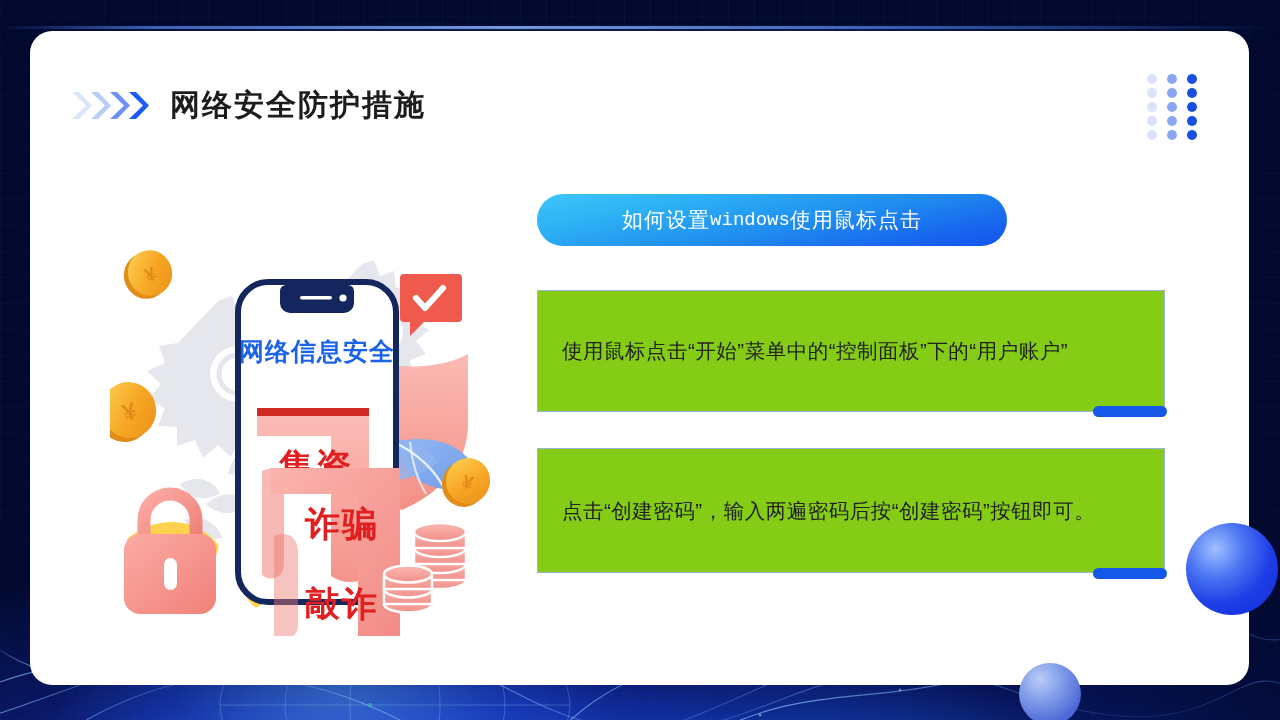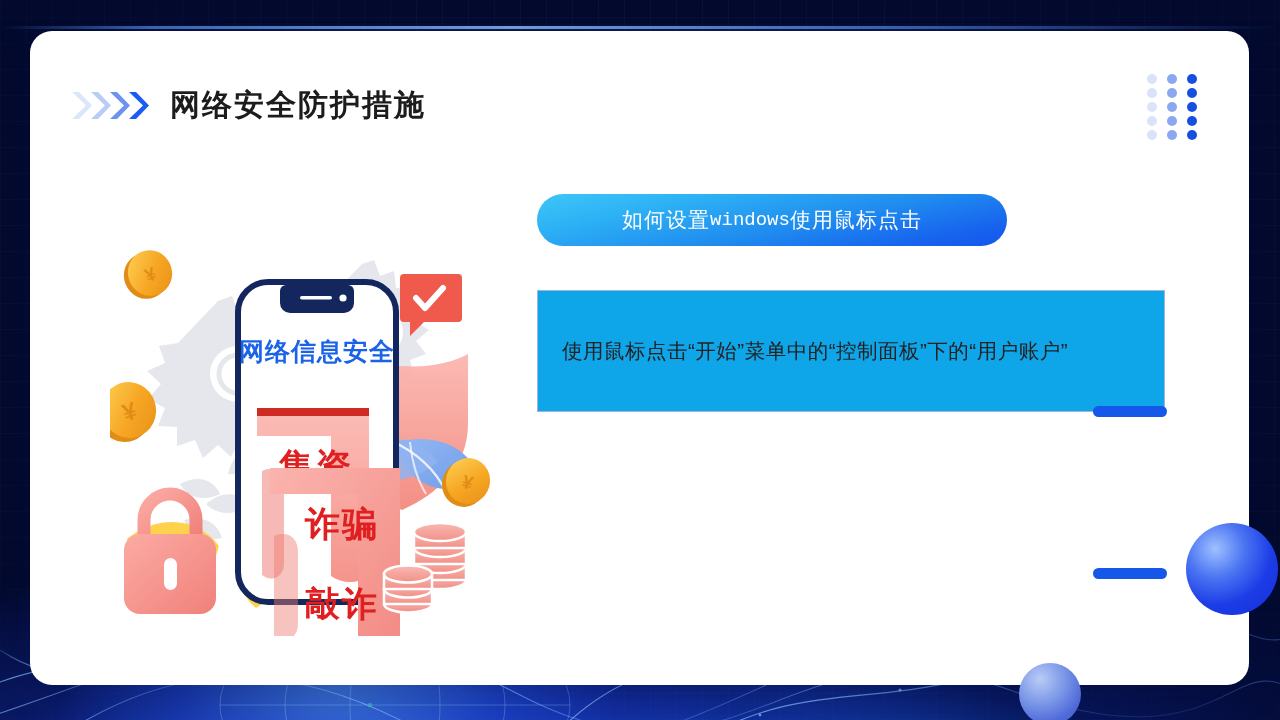--- a/index.html
+++ b/index.html
@@ -86,21 +86,21 @@
   .pill{
     position:absolute; left:507px; top:163px; width:470px; height:52px;
     border-radius:26px; display:flex; align-items:center; justify-content:center;
     background:linear-gradient(168deg,#3ec6f7 0%,#2eb4f5 22%,#1f8bef 58%,#1763ee 85%,#1457ed 100%);
     color:#fff; font-size:21px; letter-spacing:1px;
     font-family:"Liberation Sans","DejaVu Sans",sans-serif;
   }
   .pill .lat{ font-family:"Liberation Mono","DejaVu Sans Mono",monospace; font-size:19px; letter-spacing:0; }
 
   .tbox{
-    position:absolute; left:507px; border:1px solid #9fb4dd; background:#0ea5e9;
+    position:absolute; left:507px; border:1px solid #9fb4dd; background:#84cc16;
     display:flex; align-items:center; padding:0 24px;
   }
   .tbox-1{ top:259px; width:628px; height:122px; }
   .tbox-2{ top:417px; width:628px; height:125px; }
   .tbox p{
     font-size:20.5px; color:#222; line-height:1.95; letter-spacing:.5px;
     font-family:"Liberation Sans","DejaVu Sans",sans-serif;
   }
   .accent-bar{
     position:absolute; width:74px; height:11px; border-radius:6px; background:#1557e8;
@@ -216,20 +216,23 @@
     <span>如何设置</span>
       <span class="lat">windows</span>
       <span>使用鼠标点击</span>
   </div>
 
   <div class="tbox tbox-1">
     <p>使用鼠标点击“开始”菜单中的“控制面板”下的“用户账户”</p>
   </div>
   <div class="accent-bar accent-1"></div>
 
+  <div class="tbox tbox-2">
+    <p>点击“创建密码”，输入两遍密码后按“创建密码”按钮即可。</p>
+  </div>
   <div class="accent-bar accent-2"></div>
 
   <div id="illus">
     <svg viewBox="0 0 390 390">
       <defs>
         <linearGradient id="gScroll" x1="0" y1="0" x2="0" y2="1">
           <stop offset="0%" stop-color="#fcbdb7"></stop>
             <stop offset="100%" stop-color="#f5948c"></stop>
         </linearGradient>
         <linearGradient id="gScroll2" x1="0" y1="0" x2="1" y2="1">

